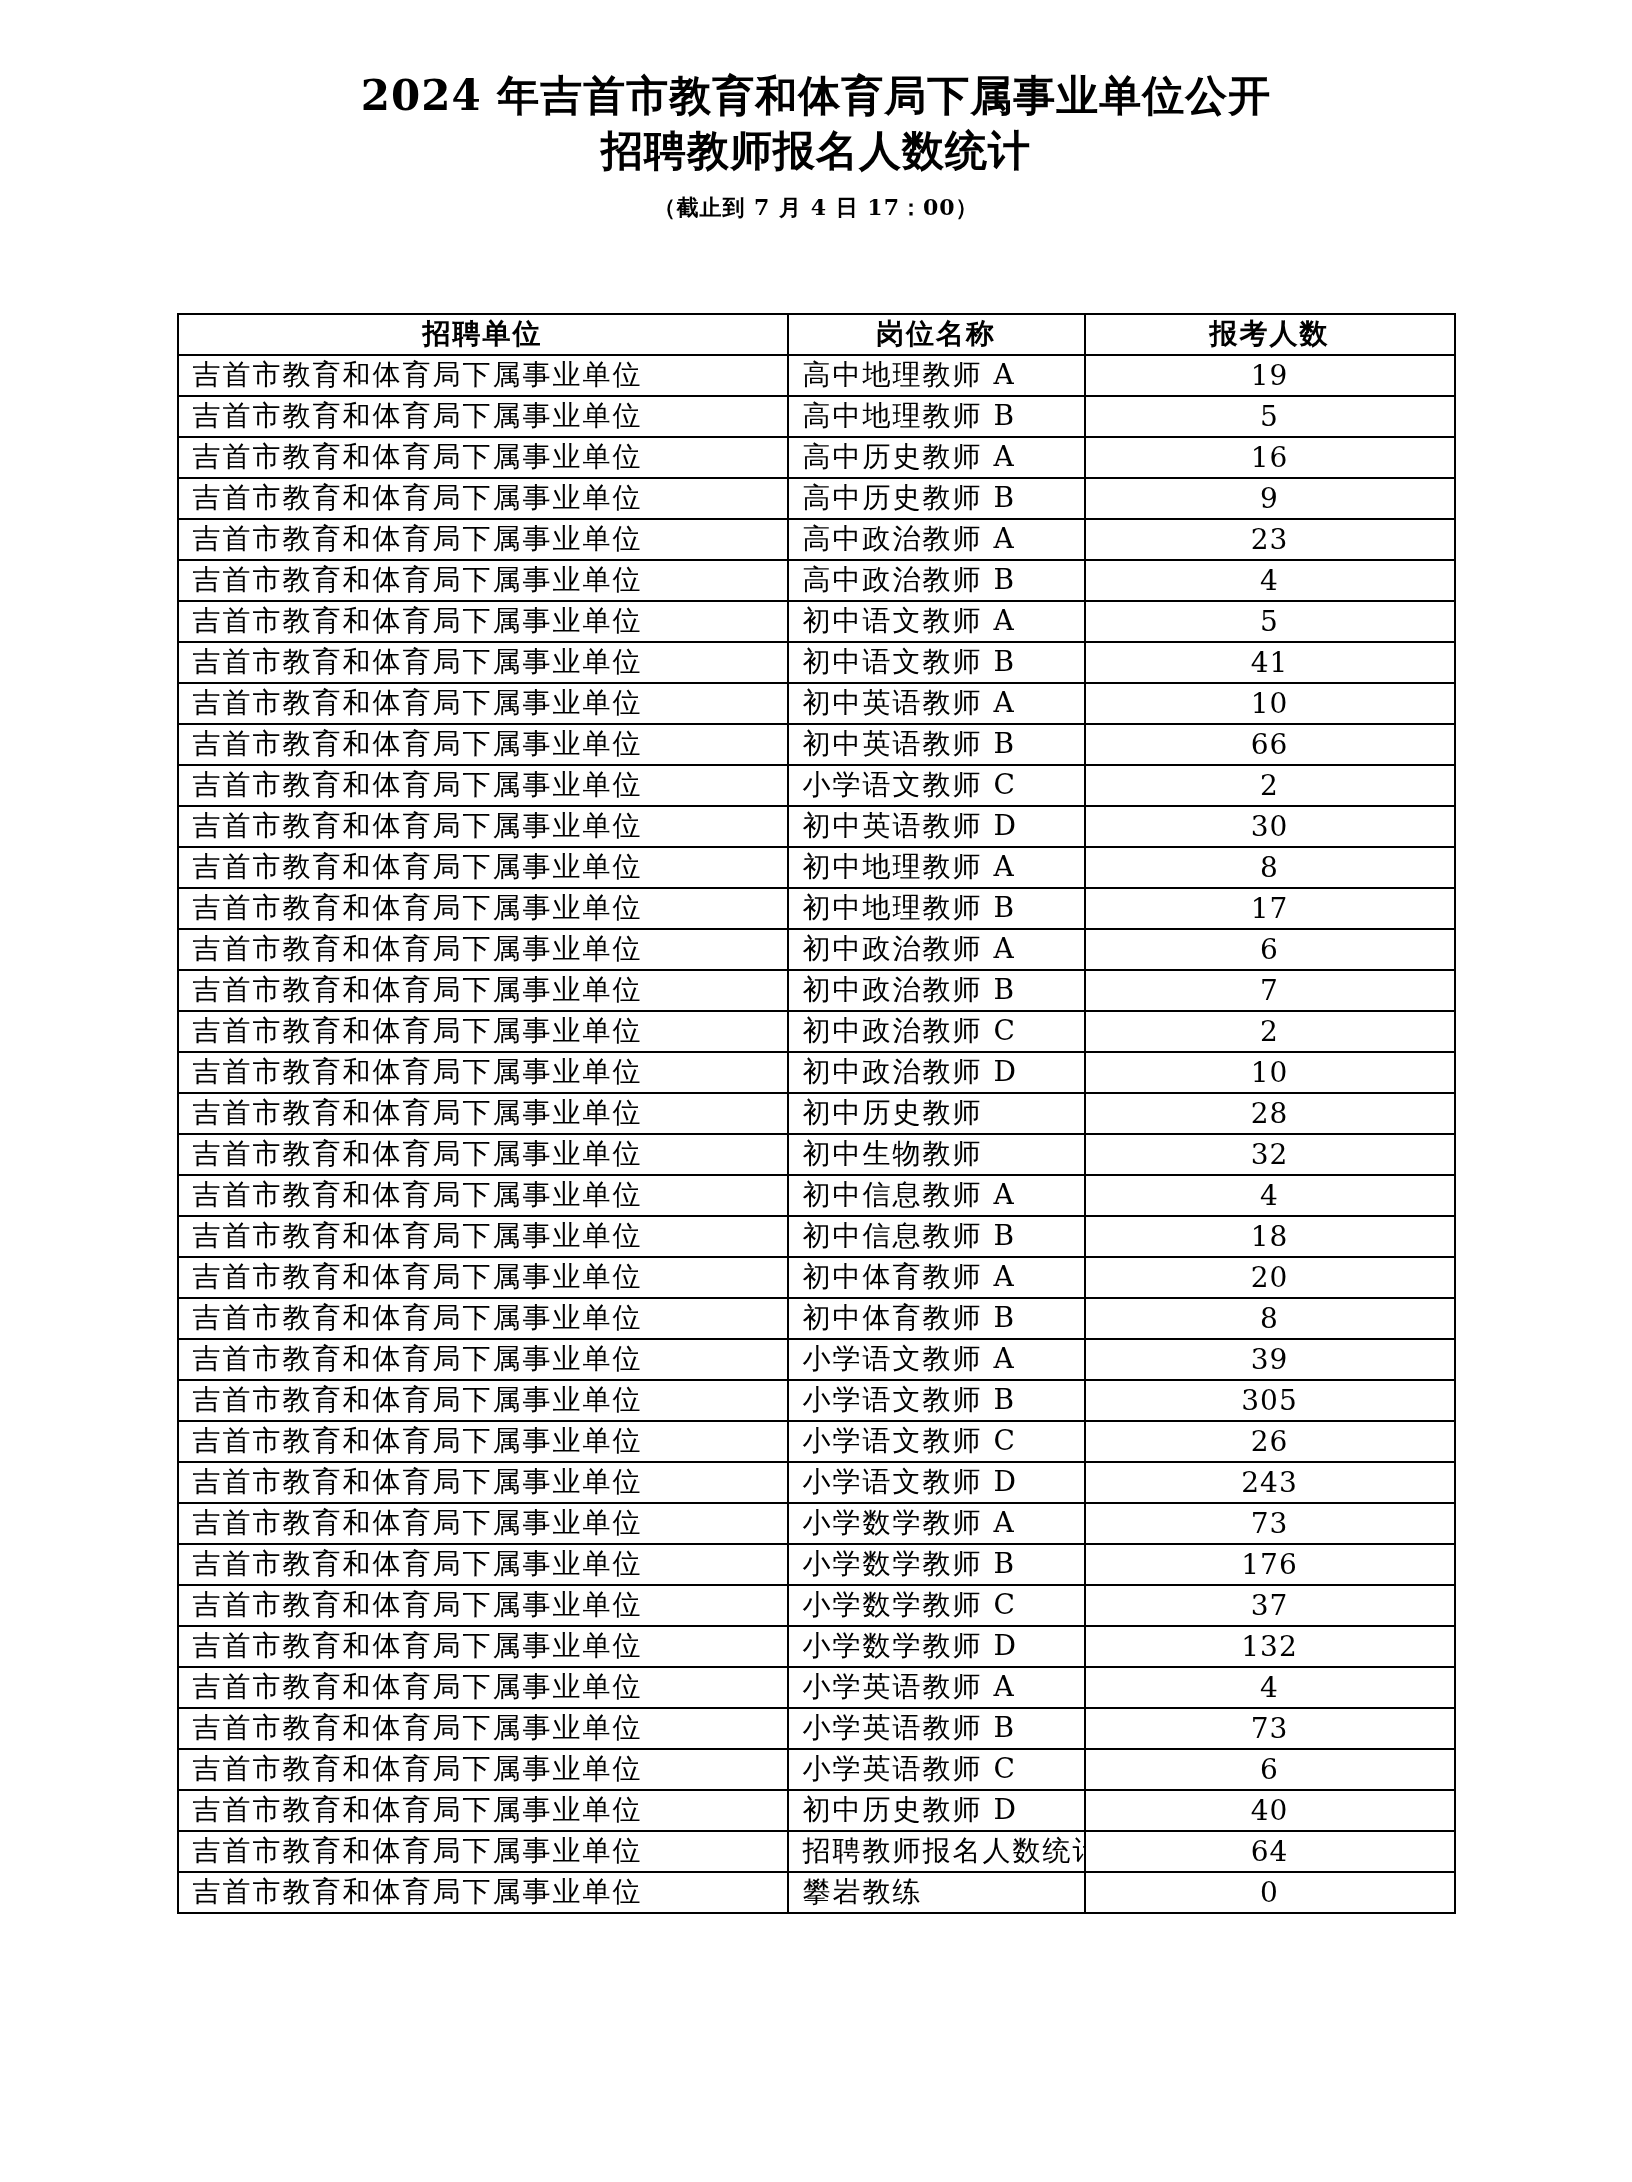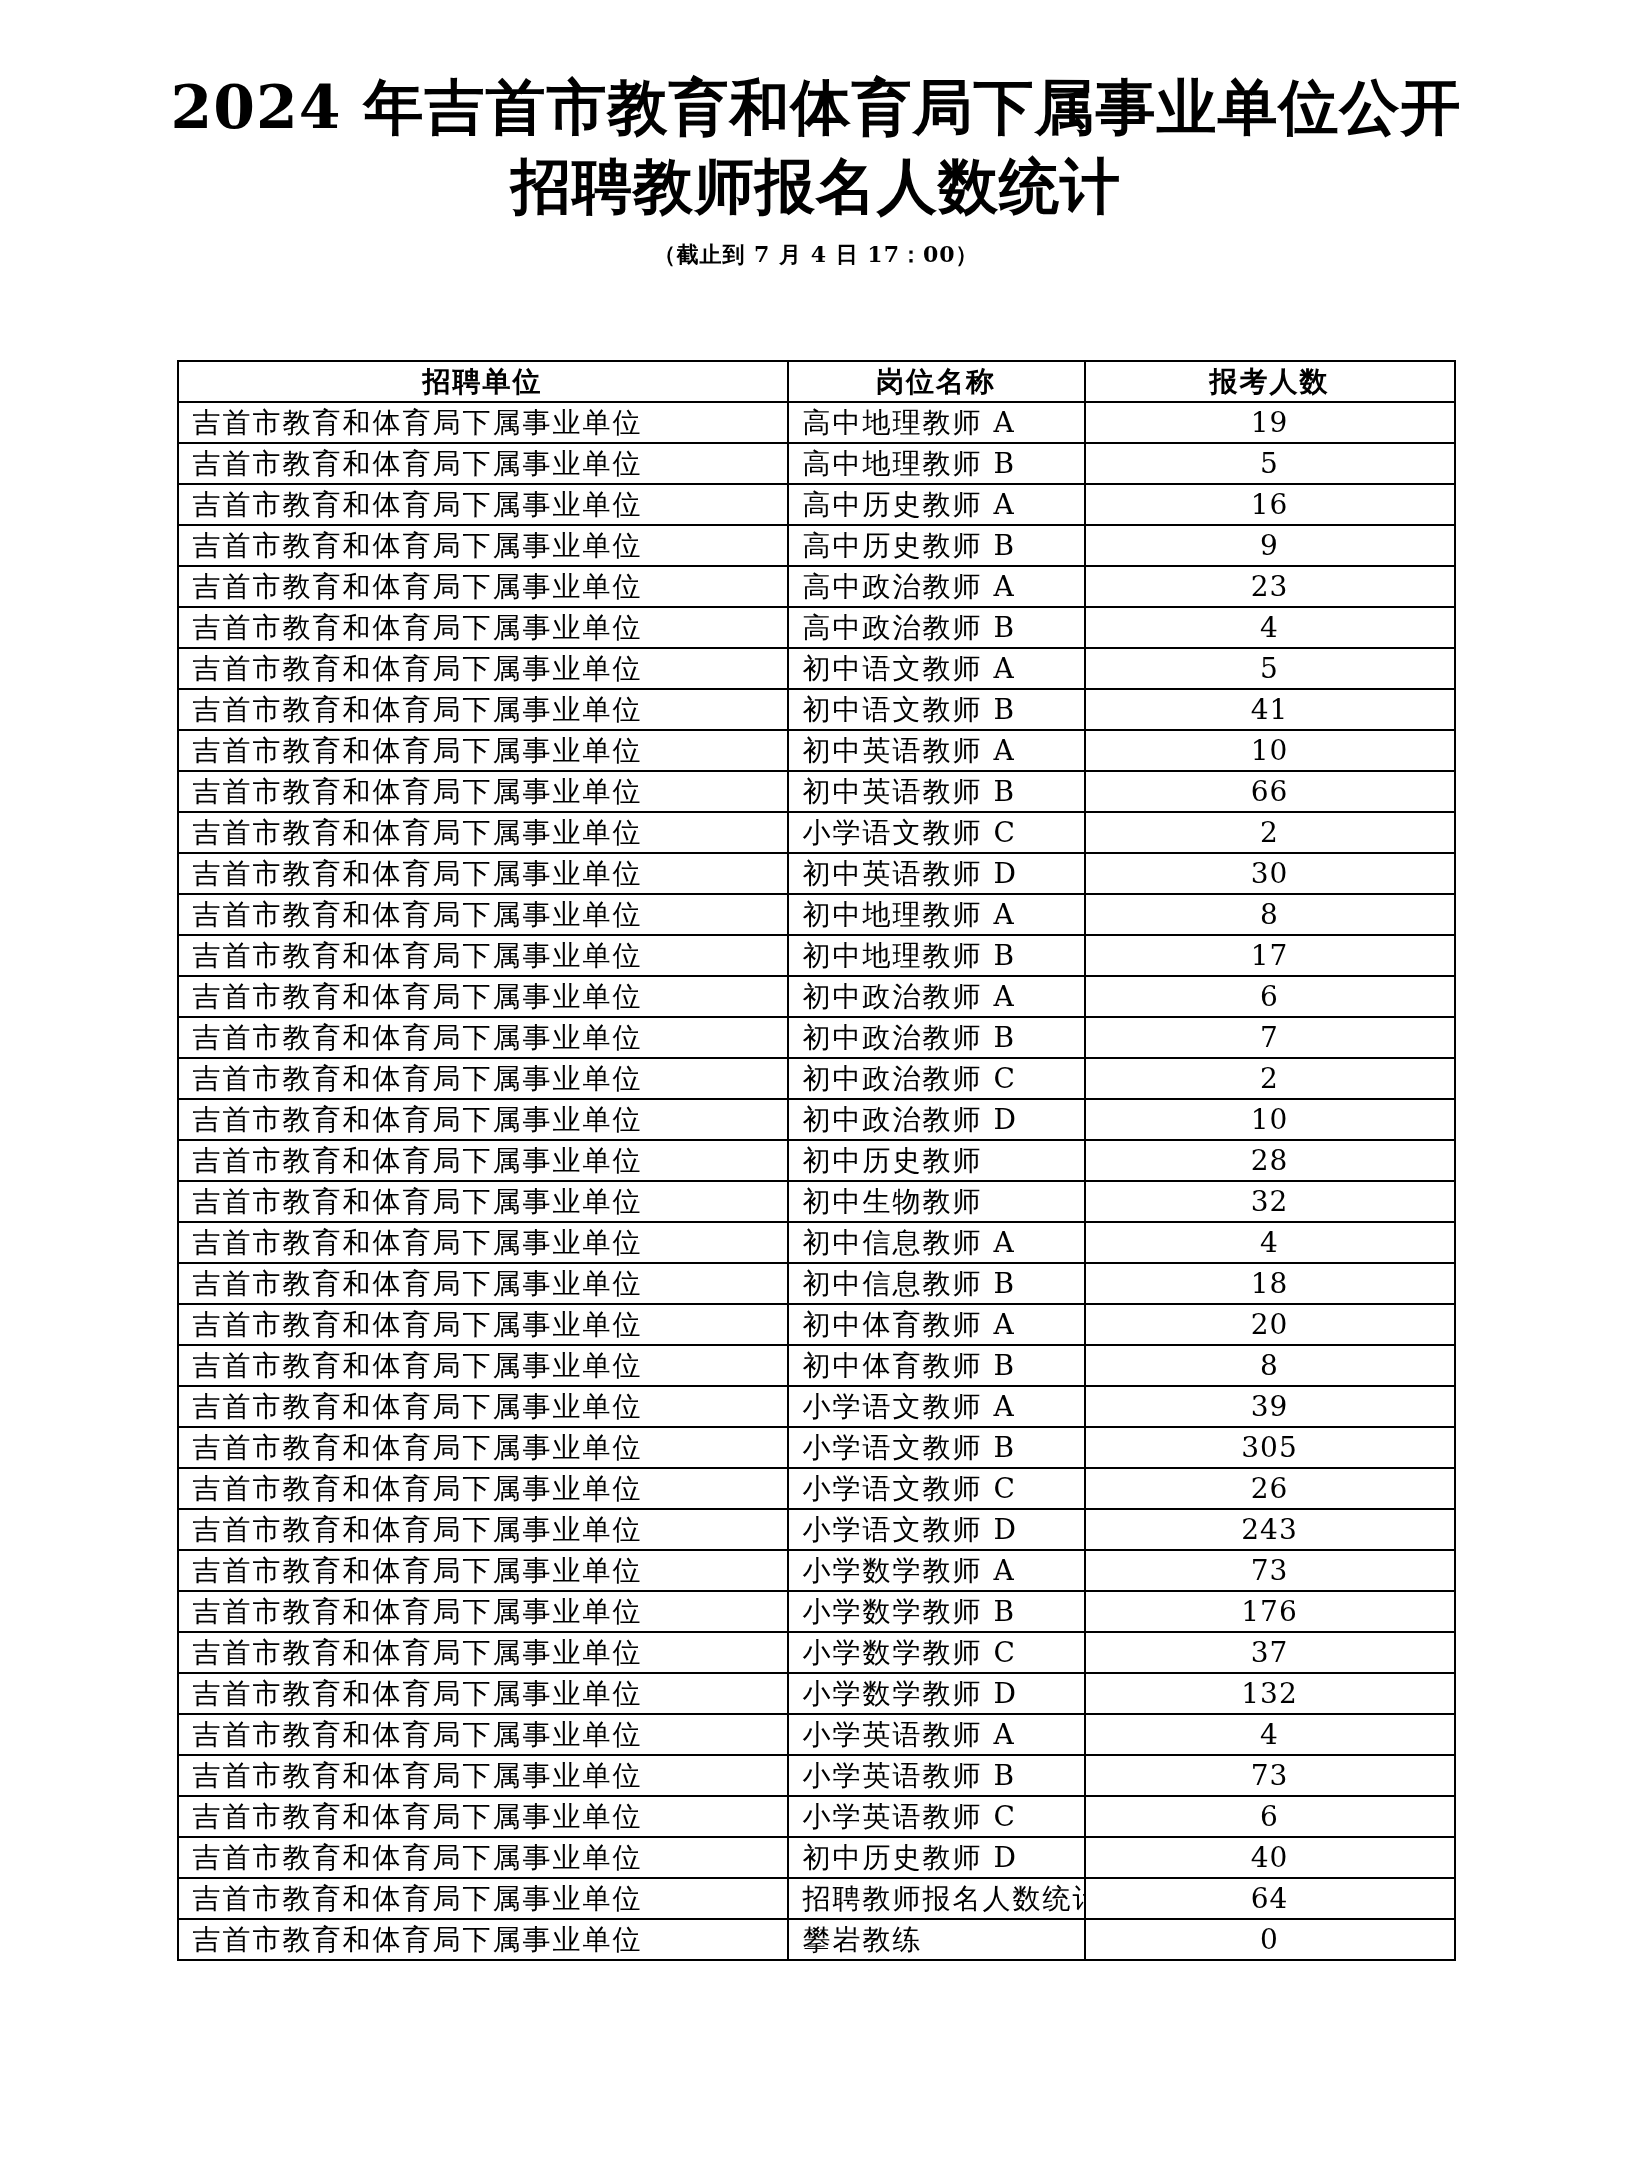--- a/index.html
+++ b/index.html
@@ -12,21 +12,21 @@
   .page {
     width: 1632px;
     height: 2182px;
     background: #ffffff;
     overflow: hidden;
   }
   .title {
     margin-top: 68px;
     text-align: center;
     font-weight: bold;
-    font-size: 60px;
+    font-size: 42px;
     line-height: 1.32;
     letter-spacing: 1px;
     font-family: "DejaVu Serif", "Liberation Serif", serif;
   }
   .subtitle {
     margin-top: 14px;
     text-align: center;
     font-weight: bold;
     font-size: 22px;
     letter-spacing: 1px;

